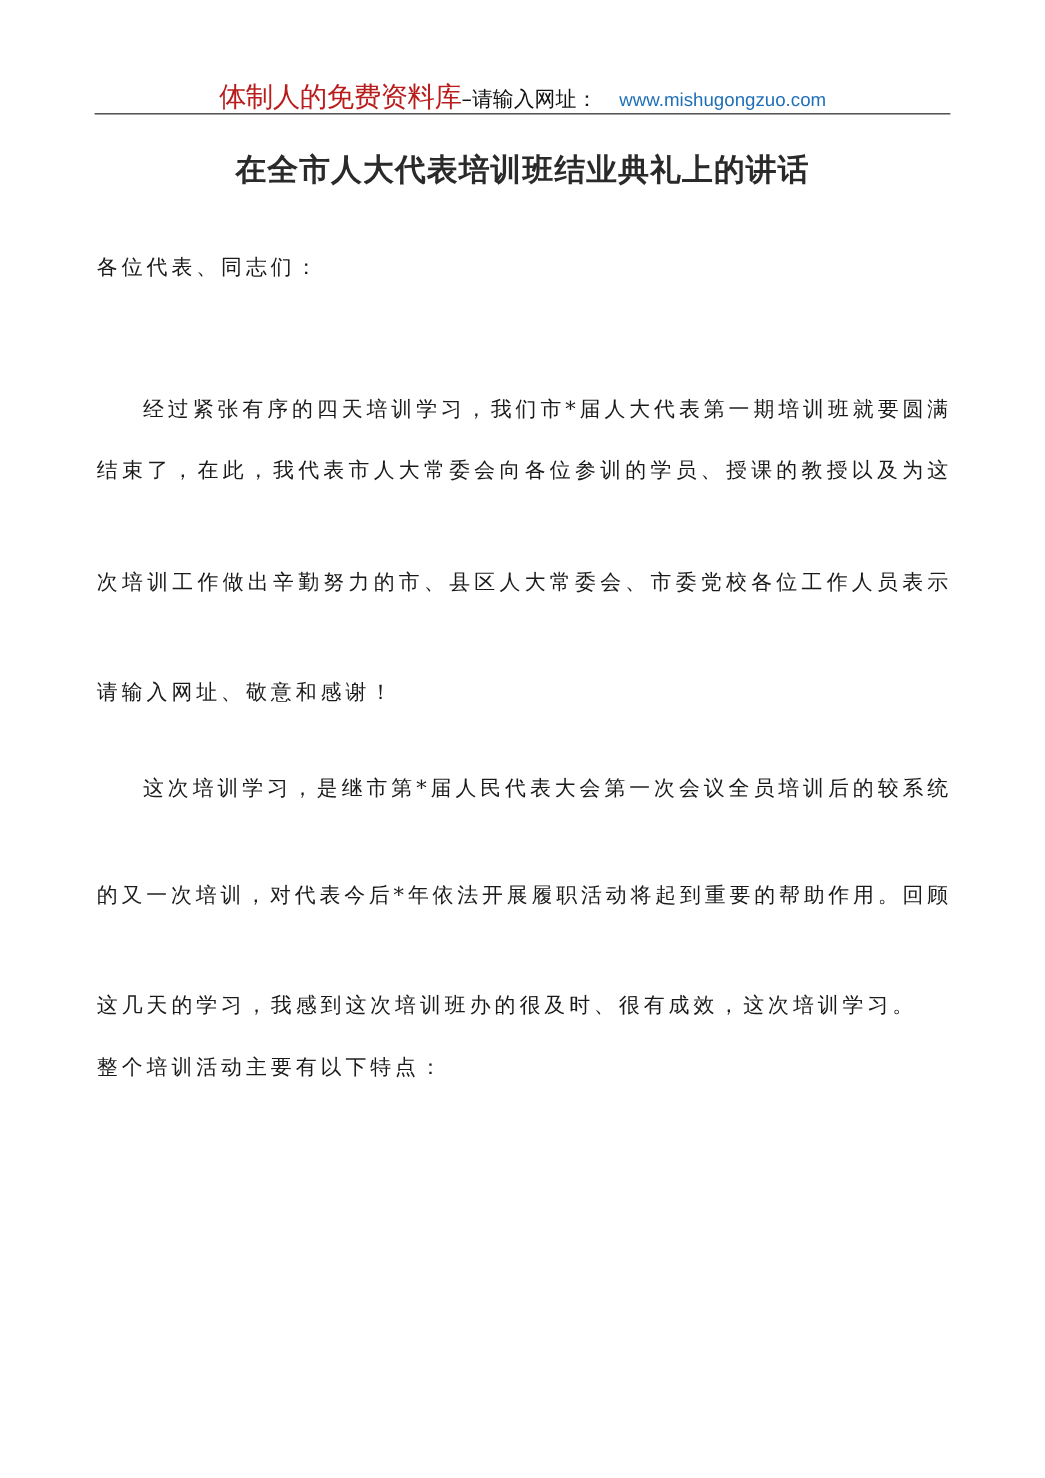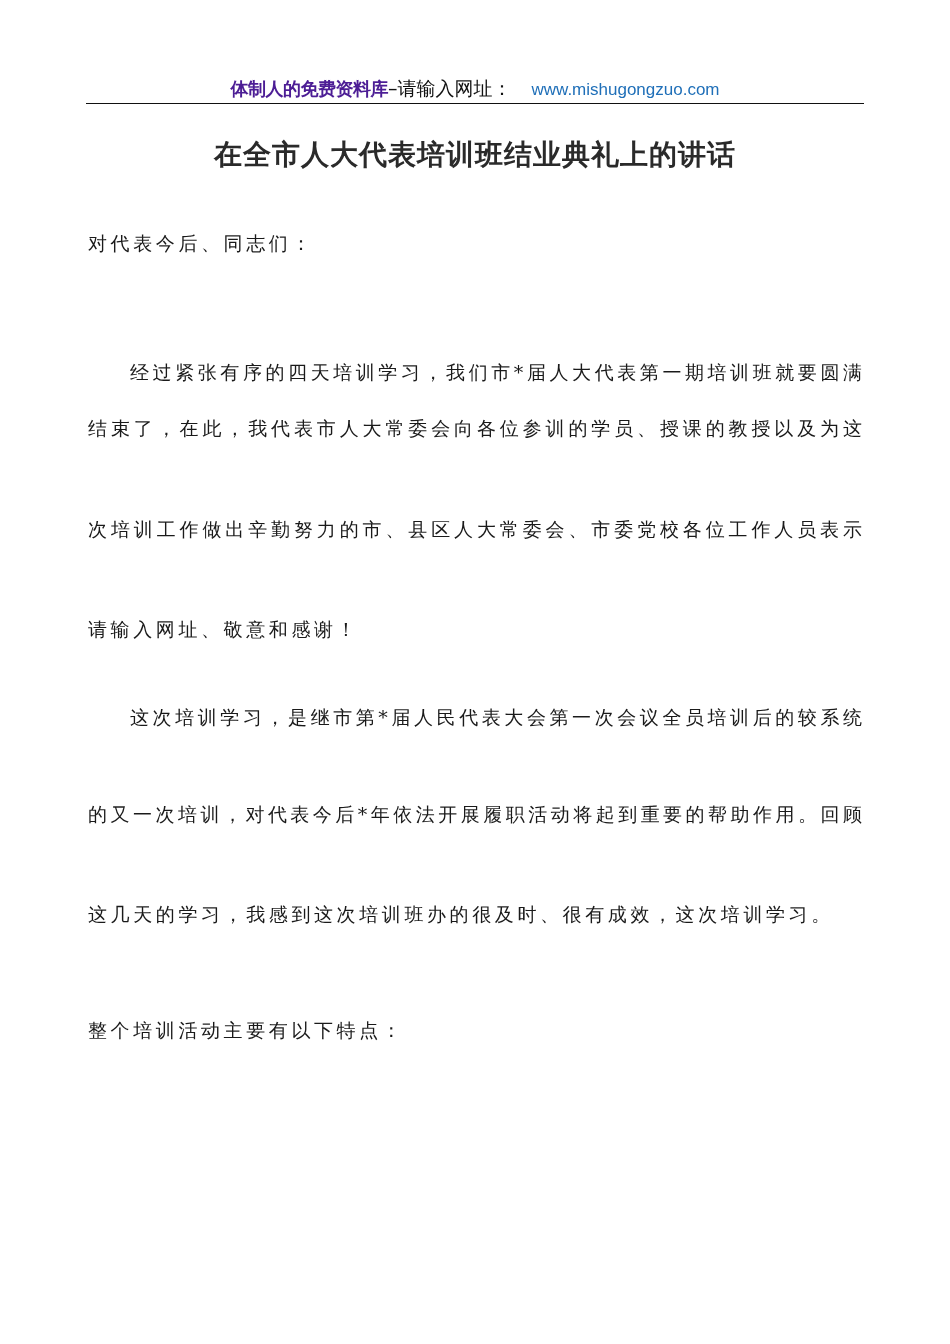--- a/index.html
+++ b/index.html
@@ -19,25 +19,24 @@
       position: absolute;
       left: 86px;
       top: 72px;
       width: 778px;
       height: 32px;
       text-align: center;
       white-space: nowrap;
       line-height: 32px;
     }
     .header .brand {
-      color: #4c1d95;
-      font-size: 18px;
+      color: #b91c1c;
+      font-size: 25px;
       font-family: "DejaVu Sans", sans-serif;
       letter-spacing: -0.5px;
-      font-weight: bold;
     }
     .header .prompt {
       color: #111111;
       font-size: 19px;
       font-family: "DejaVu Sans", sans-serif;
     }
     .header .url {
       color: #1f6fb8;
       font-size: 17px;
       font-family: "Liberation Sans", sans-serif;
@@ -88,23 +87,23 @@
 </head>
 <body>
 
 <div class="header">
   <span class="brand">体制人的免费资料库</span><span class="prompt">–请输入网址：</span><span class="url">www.mishugongzuo.com</span>
 </div>
 <div class="header-rule"></div>
 
 <div class="title">在全市人大代表培训班结业典礼上的讲话</div>
 
-<div class="line" style="top:229px;">对代表今后、同志们：</div>
+<div class="line" style="top:229px;">各位代表、同志们：</div>
 
 <div class="line justify indent" style="top:326px;margin-top:32px;">经过紧张有序的四天培训学习，我们市*届人大代表第一期培训班就要圆满</div>
 <div class="line justify" style="top:414px;">结束了，在此，我代表市人大常委会向各位参训的学员、授课的教授以及为这</div>
 <div class="line justify" style="top:515px;">次培训工作做出辛勤努力的市、县区人大常委会、市委党校各位工作人员表示</div>
 <div class="line" style="top:615px;">请输入网址、敬意和感谢！</div>
 
 <div class="line justify indent" style="top:703px;">这次培训学习，是继市第*届人民代表大会第一次会议全员培训后的较系统</div>
 <div class="line justify" style="top:800px;">的又一次培训，对代表今后*年依法开展履职活动将起到重要的帮助作用。回顾</div>
 <div class="line" style="top:900px;">这几天的学习，我感到这次培训班办的很及时、很有成效，这次培训学习。</div>
-<div class="line" style="top:1016px;">整个培训活动主要有以下特点：</div>
+<div class="line" style="top:956px;">整个培训活动主要有以下特点：</div>
 
 </body></html>

